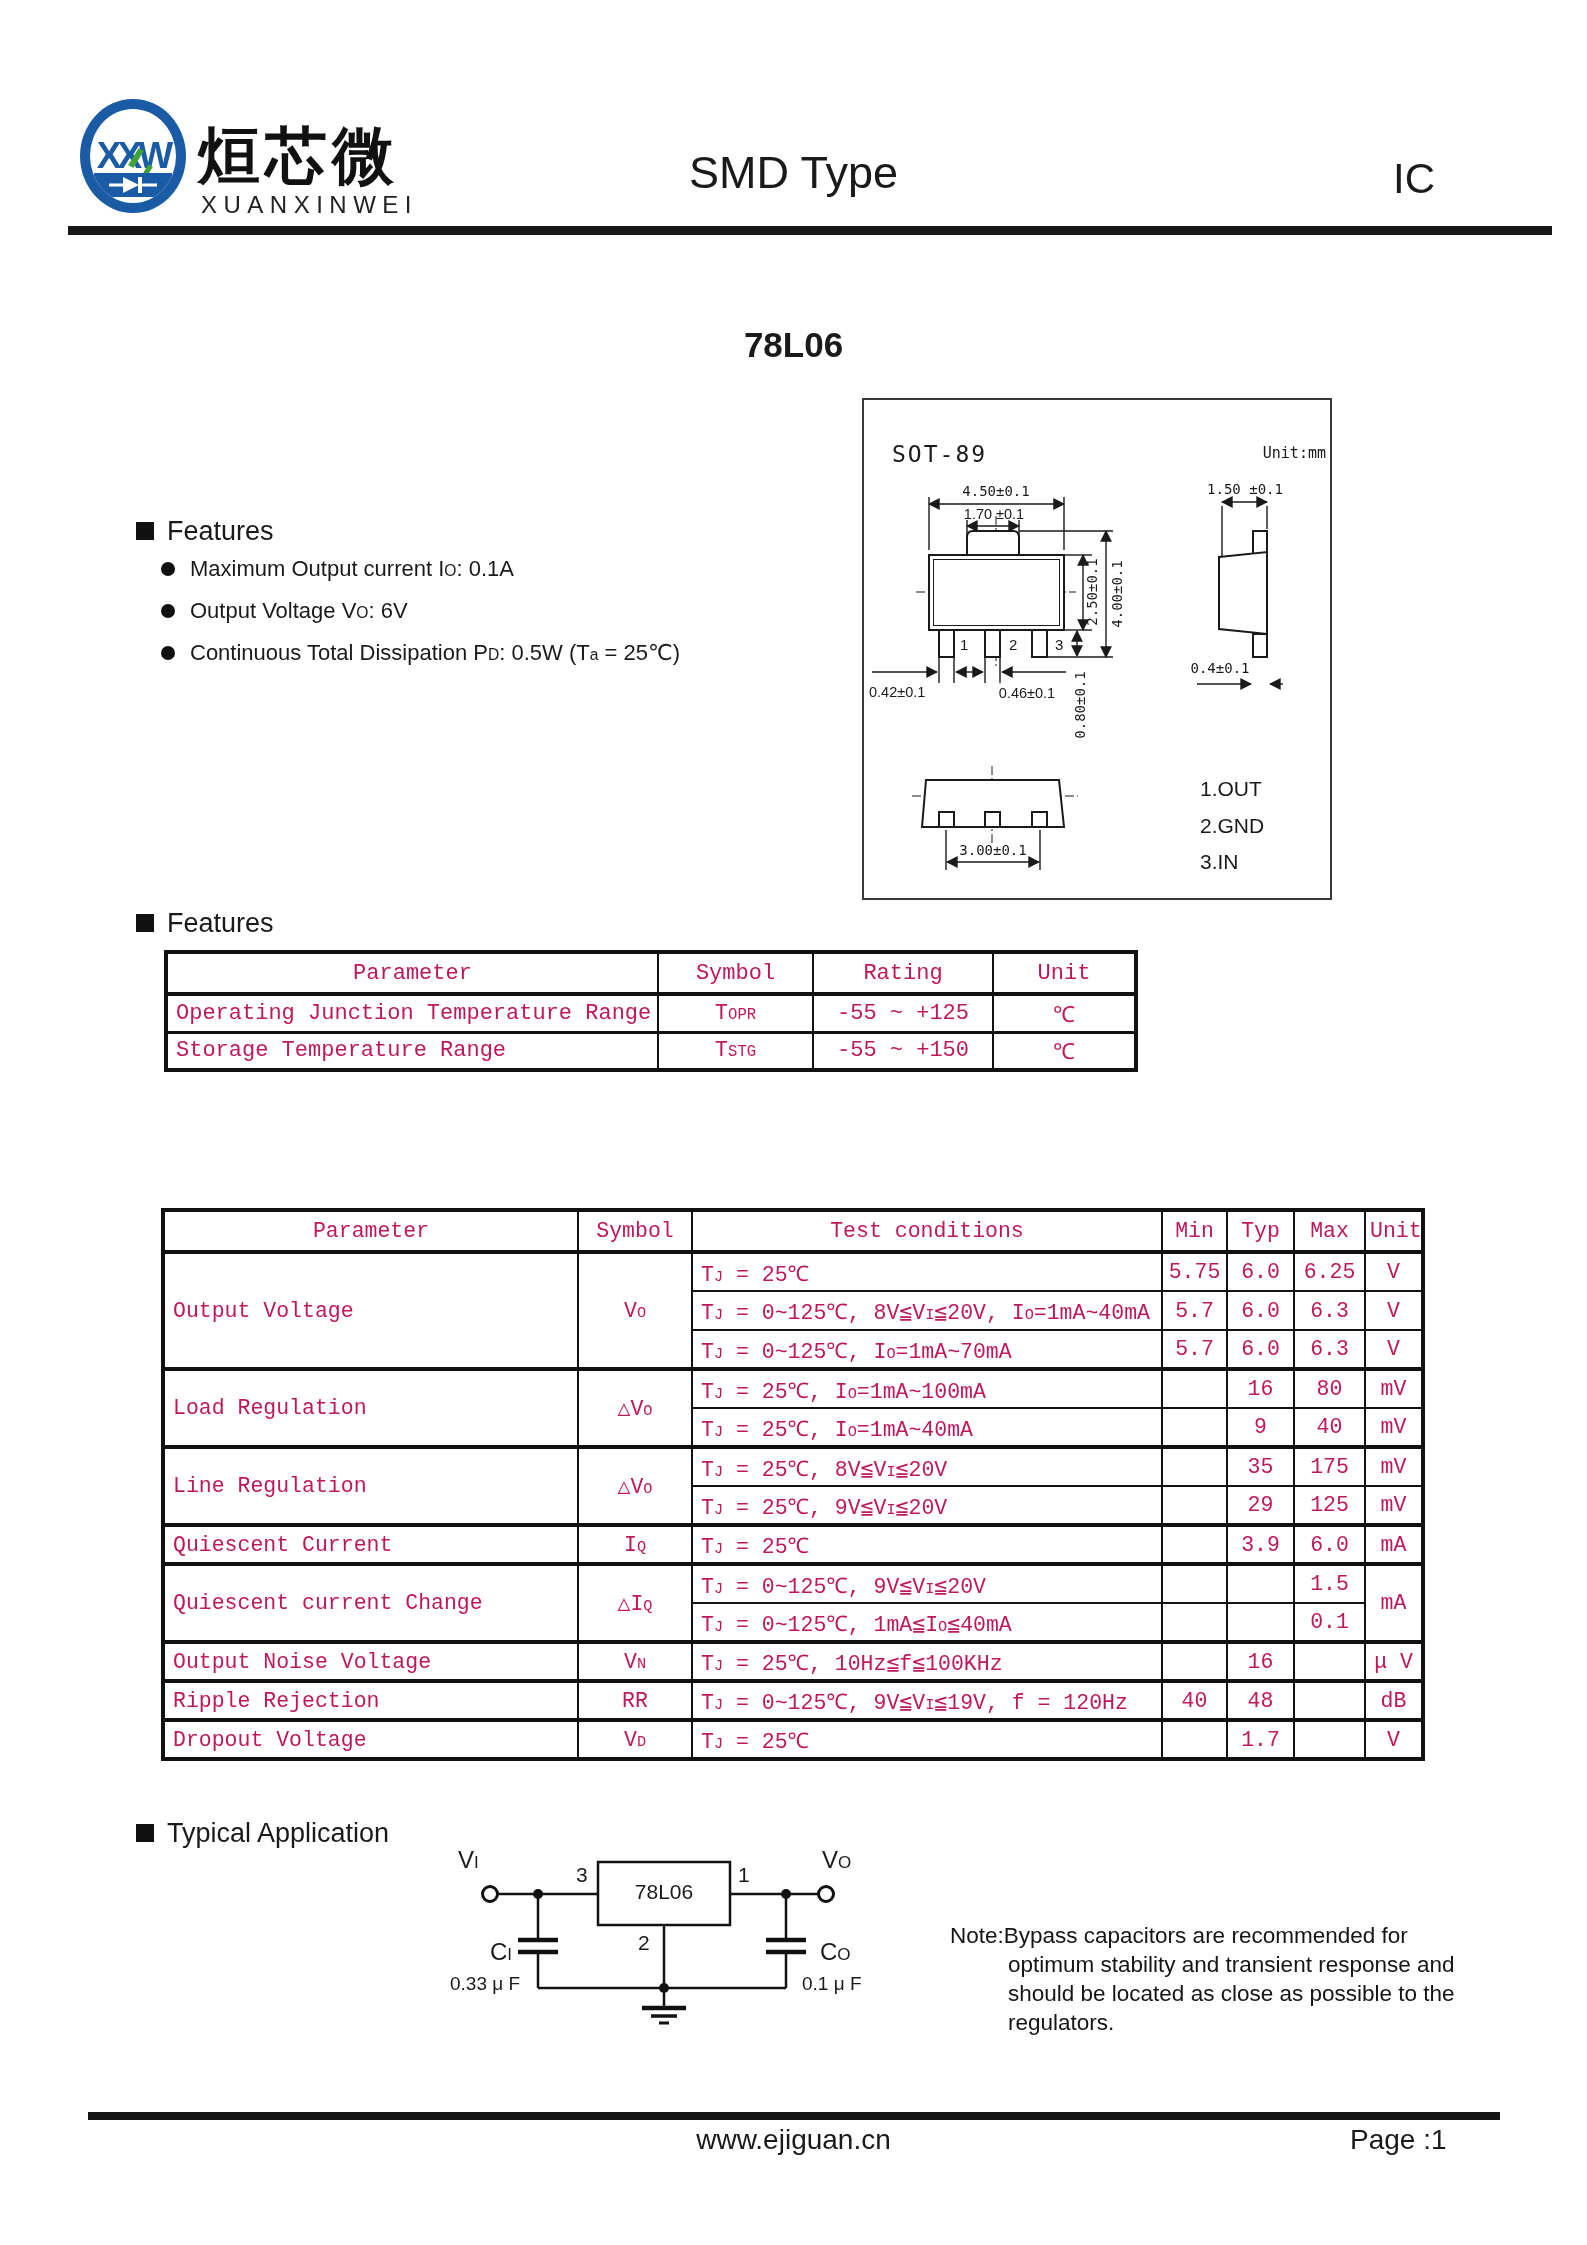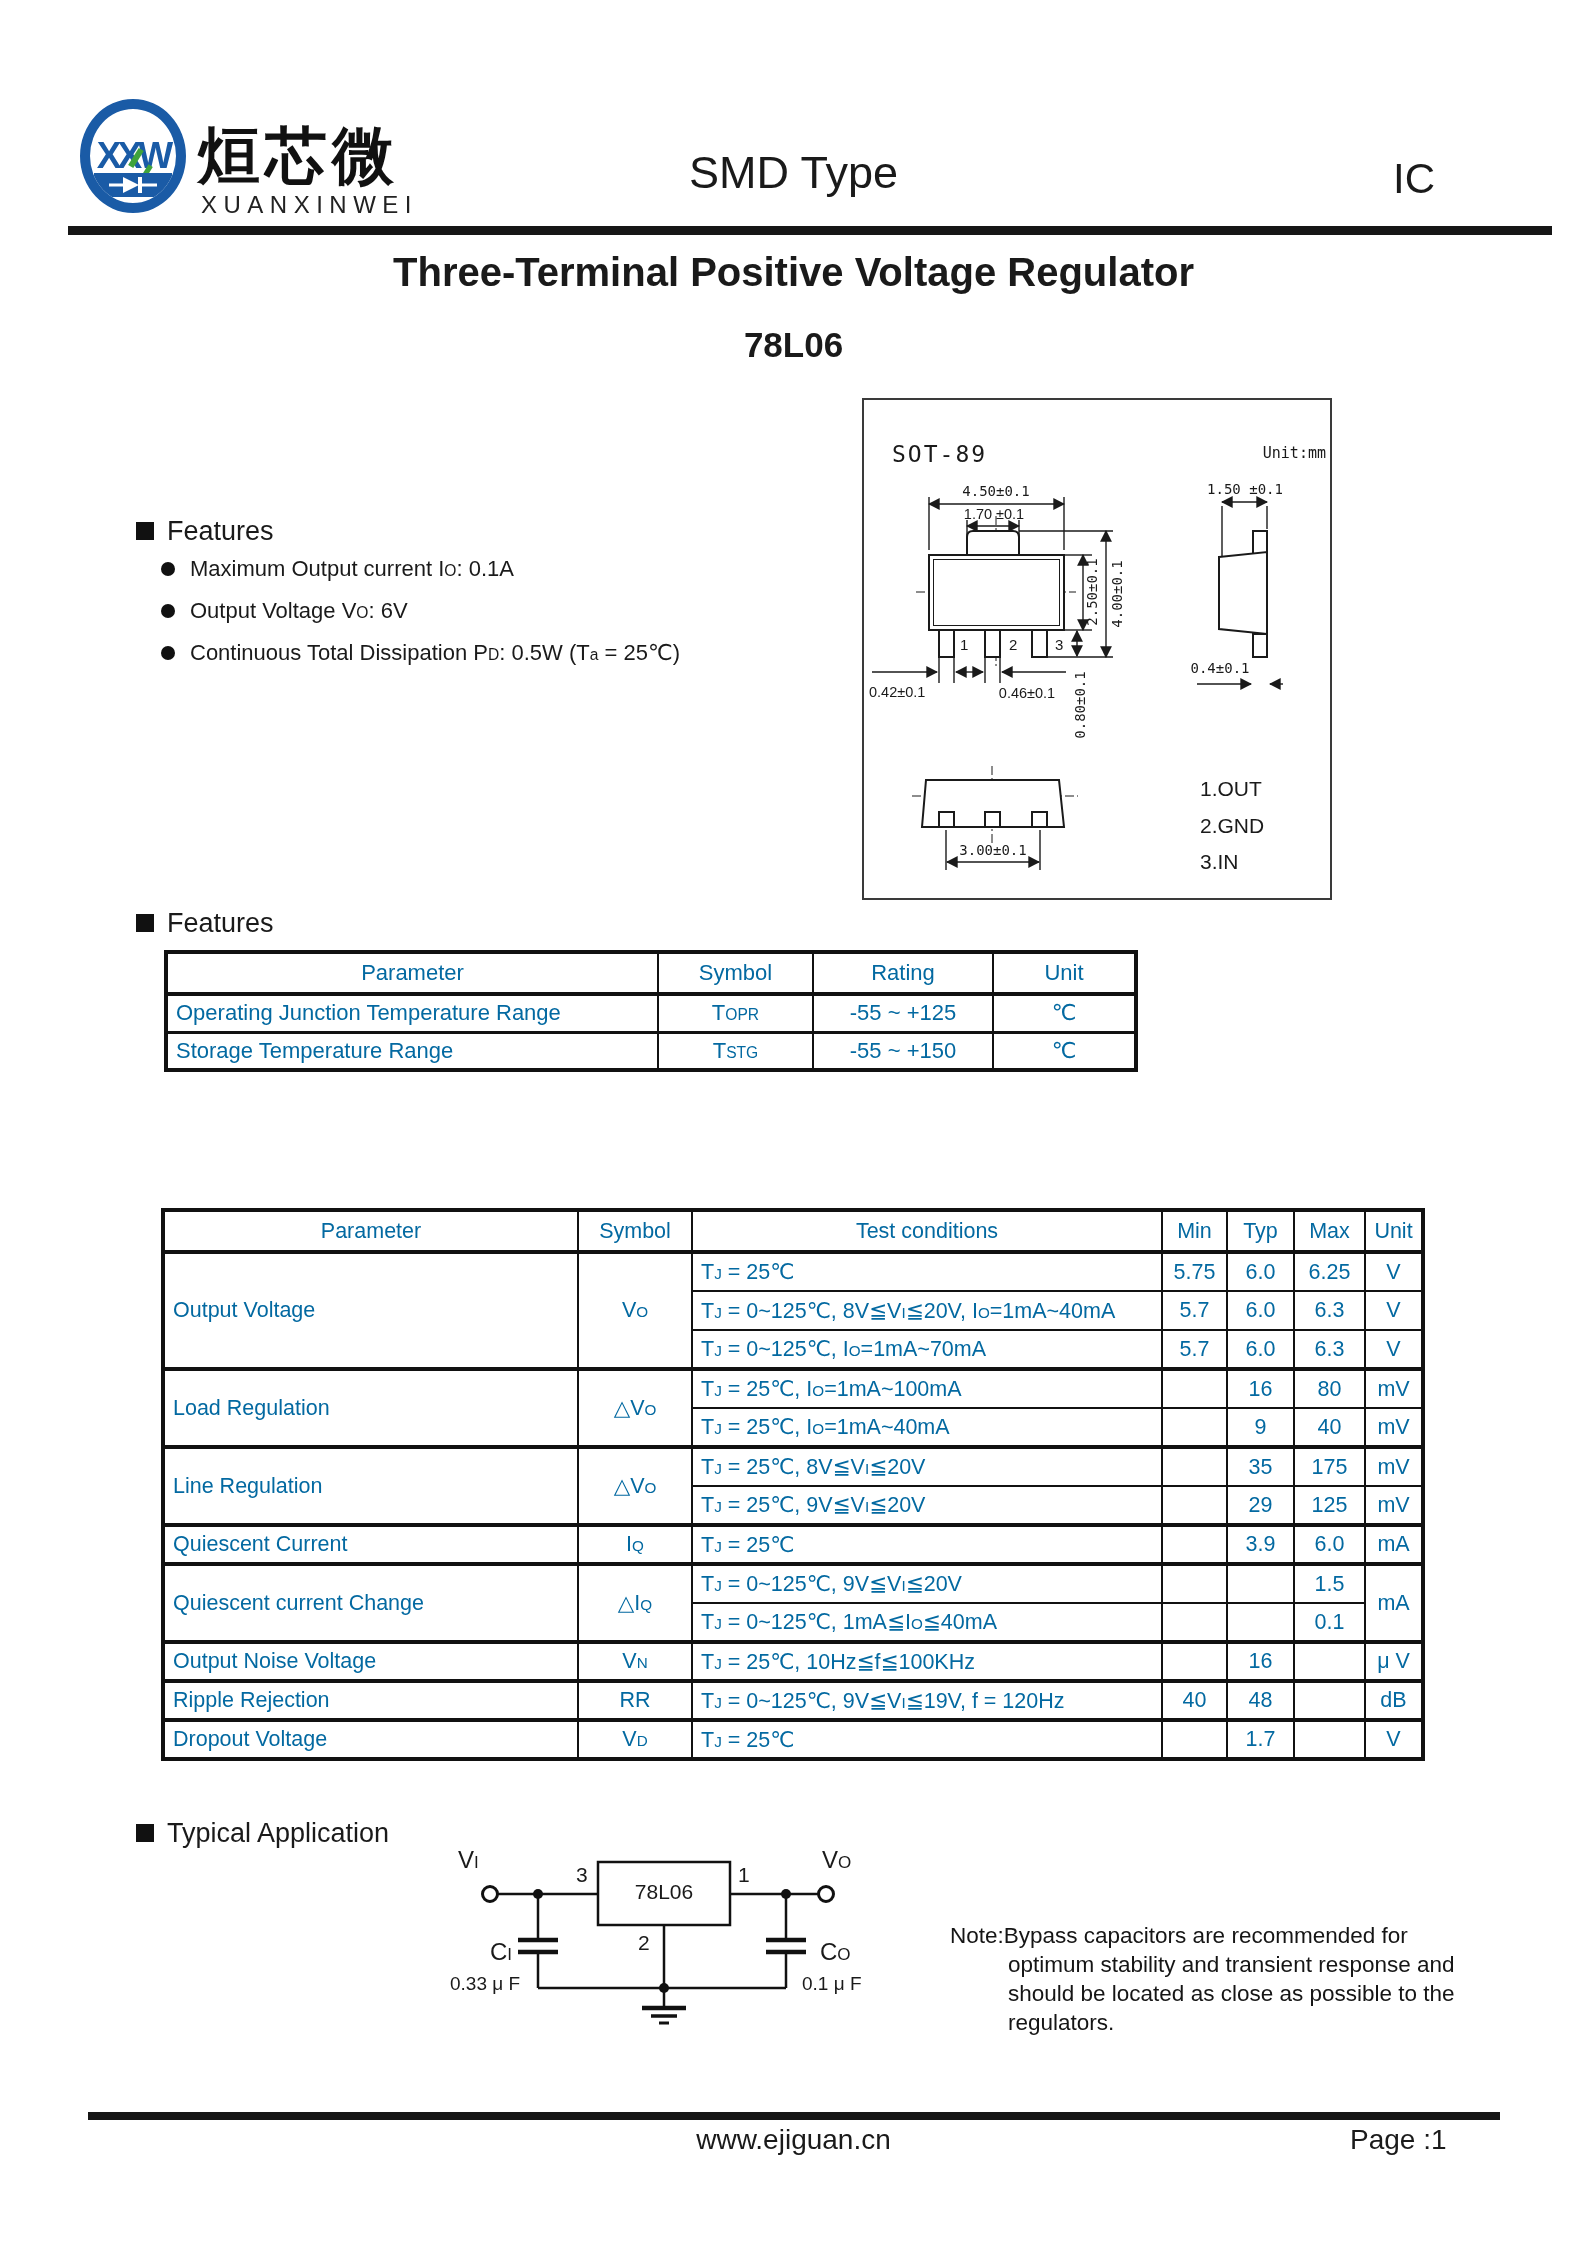--- a/index.html
+++ b/index.html
@@ -49,21 +49,21 @@
   .sec-head{position:absolute;left:136px;white-space:nowrap;}
   .sq{display:inline-block;width:18px;height:18px;background:#111;margin-right:13px;}
   .sec-head .h{font-size:27px;}
   .sec-head .q{font-size:23px;}
   .sec-head .q2{font-size:26px;}
   .feat{position:absolute;left:161px;font-size:22px;white-space:nowrap;}
   .dot{display:inline-block;width:14px;height:14px;border-radius:50%;background:#111;margin-right:15px;}
 
   
   table.tbl{border-collapse:collapse;position:absolute;table-layout:fixed;
-            font-size:22px;color:#0369a1;border:4px solid #111;}
+            font-size:22px;color:#be185d;border:4px solid #111;font-family:Liberation Mono, monospace;}
   table.tbl td{border:2px solid #111;text-align:center;padding:0 4px;overflow:hidden;white-space:nowrap;}
   table.tbl td.l{text-align:left;padding-left:8px;}
   table.amr{left:164px;top:950px;width:970px;}
   table.amr tr{height:38px;}
   table.amr tr.th{height:42px;}
   table.amr td{border-top-width:3px;border-bottom-width:3px;}
   table.ec{left:161px;top:1208px;width:1260px;font-size:21.5px;}
   table.ec tr{height:39px;}
   table.ec tr.th{height:42px;}
   tr.th td{border-bottom-width:4px;}
@@ -104,21 +104,20 @@
         </svg>
       </div>
     </div>
     <div class="logo-cn">烜芯微</div>
     <div class="logo-en">XUANXINWEI</div>
   </div>
   <div class="smd-type">SMD Type</div>
   <div class="ic-label">IC</div>
   <div class="rule top"></div>
 
-  <div class="doc-title">Three-Terminal Positive Voltage Regulator</div>
   <div class="part-no">78L06</div>
 
   <div class="pkg-box">
     <svg width="466" height="498" viewBox="0 0 466 498">
       <defs>
         <marker id="ah" viewBox="0 0 10 10" refX="9" refY="5" markerWidth="8.5" markerHeight="8.5" orient="auto-start-reverse">
           <path d="M0,0L10,5L0,10z" fill="#1a1a1a"></path>
         </marker>
       </defs>
       <text class="pkgname" x="28" y="62">SOT-89</text>

